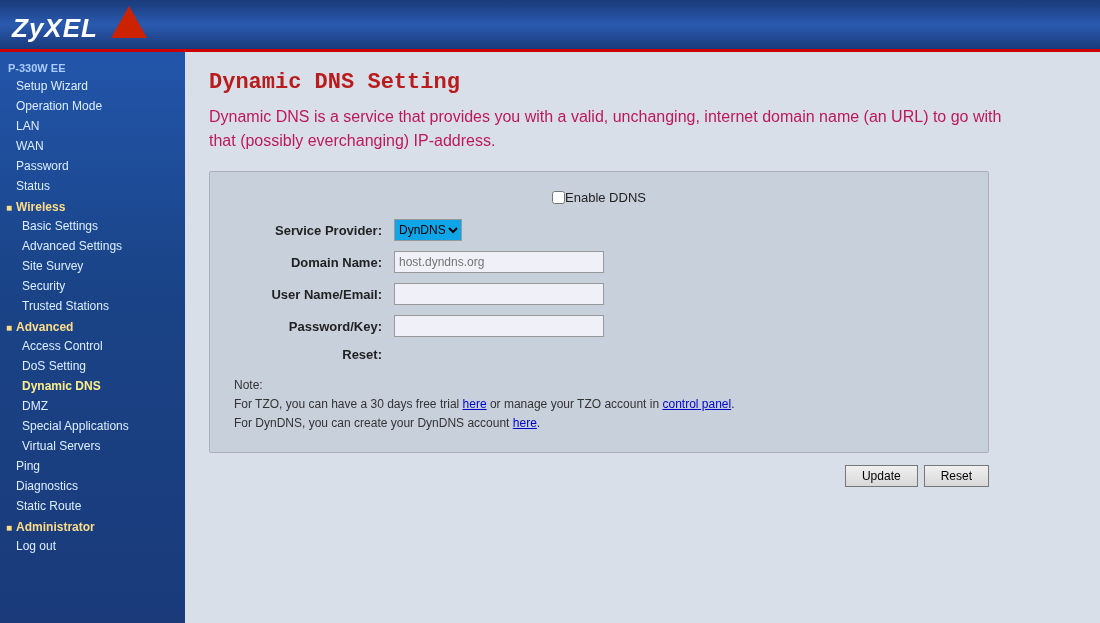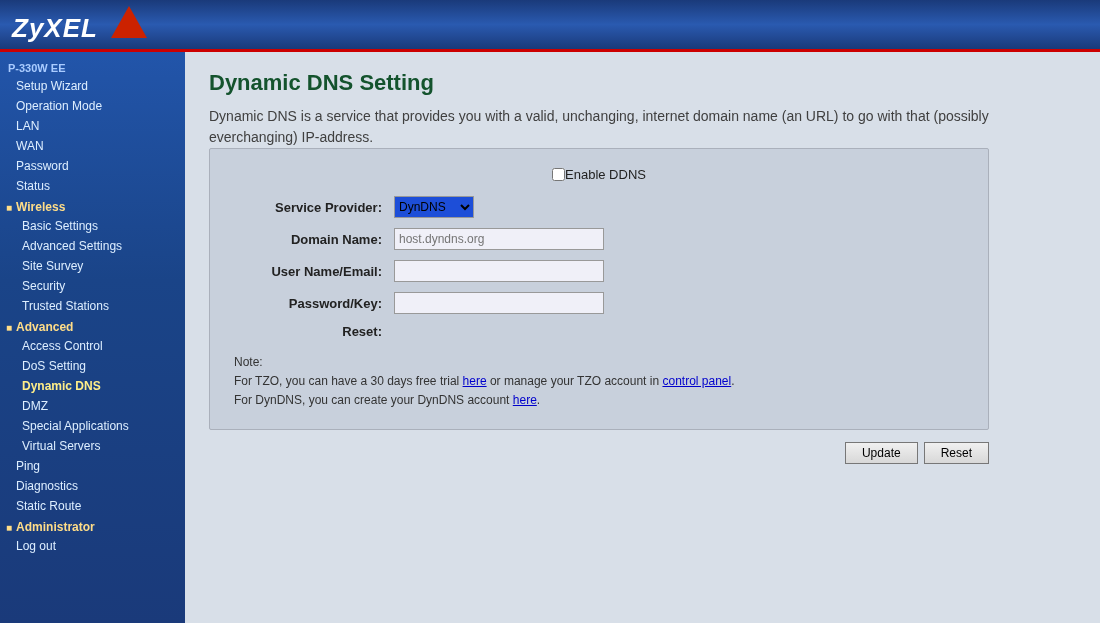--- a/index.html
+++ b/index.html
@@ -86,26 +86,28 @@
       overflow-y: auto;
     }
     #content-inner {
       background: #d8dfe8;
       padding: 18px 24px 18px 24px;
       min-height: 100%;
     }
     h1.page-title {
       font-size: 22px;
       font-weight: bold;
-      color: #14532d;
+      color: #b91c1c;
       margin-bottom: 10px;
+      font-family: Liberation Mono, monospace;
     }
     .description {
-      font-size: 14px;
-      color: #404040;
+      font-size: 16px;
+      color: #be185d;
+      margin-bottom: 18px;
       max-width: 800px;
       line-height: 1.5;
     }
 
     
     .form-section {
       background: #c8d0dc;
       border: 1px solid #aab0bb;
       padding: 18px 24px 18px 24px;
       max-width: 780px;
@@ -128,24 +130,24 @@
     .form-row input[type="text"],
     .form-row input[type="password"] {
       width: 210px;
       height: 22px;
       border: 1px solid #999;
       background: #f0f0f8;
       font-size: 12px;
       padding: 2px 4px;
     }
     .form-row select {
-      width: 80px;
+      width: 68px;
       height: 22px;
       border: 1px solid #999;
-      background: #1d4ed8;
+      background: #0ea5e9;
       font-size: 12px;
     }
     .enable-row {
       display: flex;
       align-items: center;
       justify-content: center;
       margin-bottom: 14px;
     }
     .enable-row label {
       font-size: 13px;

